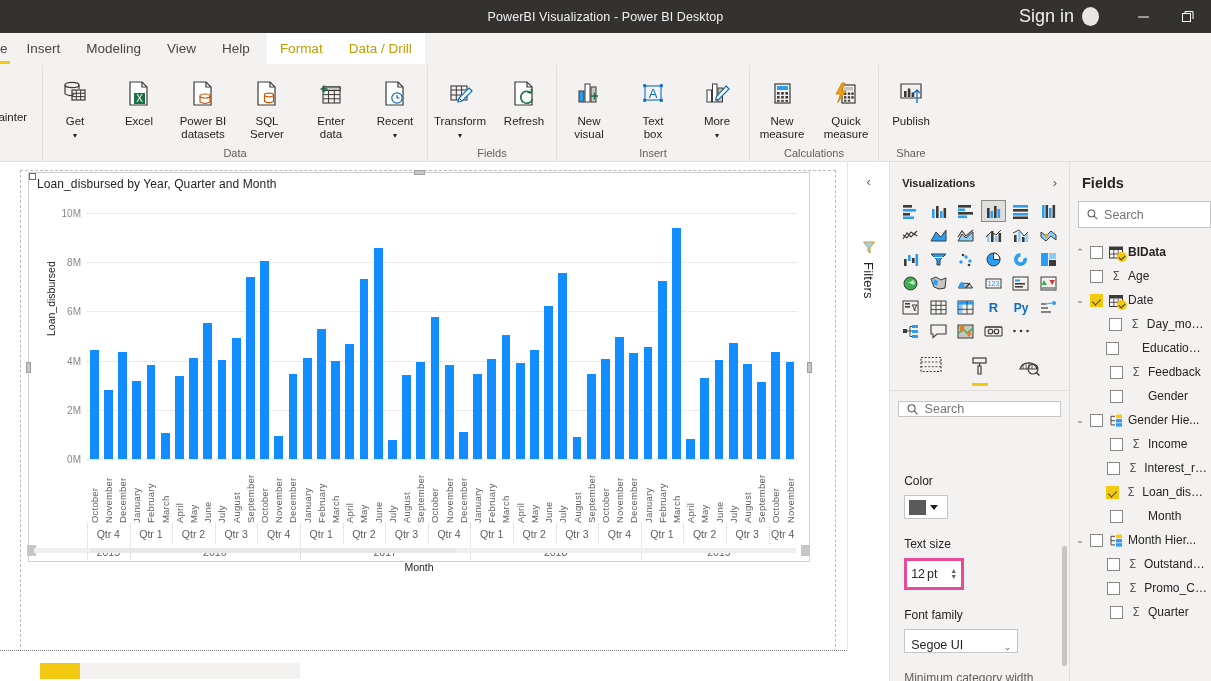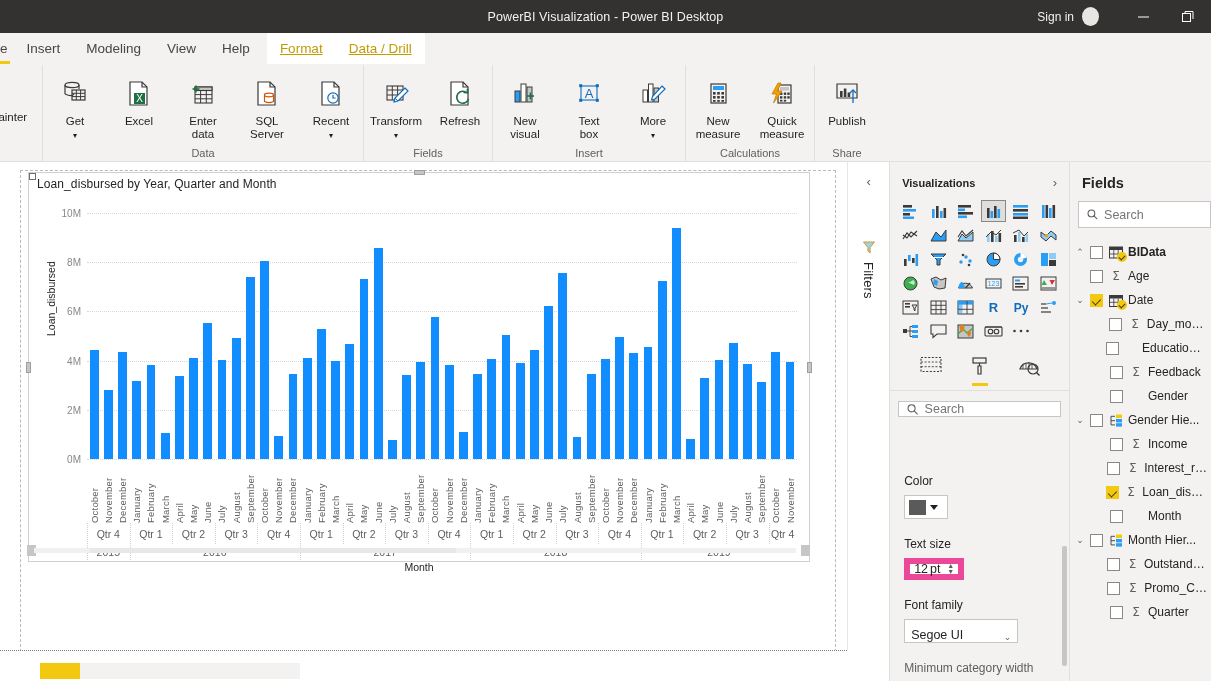--- a/index.html
+++ b/index.html
@@ -18,42 +18,42 @@
     display: flex; align-items: center; position: relative;
   }
   .titlebar-title {
     position: absolute; left: 0; right: 0; text-align: center;
     font-size: 12.5px; color: #f2f2f2; letter-spacing: 0.1px;
   }
   .titlebar-right {
     margin-left: auto; display: flex; align-items: center;
     height: 100%; position: relative; z-index: 2; padding-right: 0;
   }
-  .signin { font-size: 12px; color: #f0f0f0; margin-right: 8px; }
+  .signin { font-size: 18px; color: #f0f0f0; margin-right: 8px; }
   .avatar-circle {
     width: 17px; height: 19px; border-radius: 50%;
     background: #e8e6e3; margin-right: 22px;
   }
   .winbtn {
     width: 45px; height: 33px; display: flex; align-items: center;
     justify-content: center; color: #ffffff;
   }
   .winbtn svg { display: block; }
 
   
   .ribbon-tabs {
     height: 32px; background: #f3f2f1; display: flex; align-items: stretch;
     position: relative; border-bottom: 1px solid #f3f2f1;
   }
   .rtab {
     display: flex; align-items: center; padding: 0 13px;
     font-size: 13.5px; color: #484644; white-space: nowrap;
   }
   .rtab.partial { padding-left: 0; padding-right: 6px; color: #484644; }
-  .rtab.ctx { background: #ffffff; color: #c19c00; text-decoration: underline; }
+  .rtab.ctx { background: #ffffff; color: #c19c00; }
   .rtab.ctx.first { margin-left: 4px; }
   .tab-underline-yellow {
     position: absolute; left: 0; bottom: 0; width: 10px; height: 3px;
     background: #f2c811;
   }
 
   
   .ribbon {
     height: 97px; background: #f3f2f1; display: flex; align-items: stretch;
     border-bottom: 1px solid #e1dfdd; position: relative;
@@ -259,21 +259,21 @@
   .fmt-label { font-size: 12px; color: #252423; margin-bottom: 7px; }
   .fmt-label.dim { color: #605e5c; }
   .color-box {
     width: 44px; height: 24px; border: 1px solid #c8c6c4; background: #ffffff;
     display: flex; align-items: center; gap: 4px; padding: 0 4px;
   }
   .color-swatch { width: 17px; height: 15px; background: #5a5a5a; }
   .caret-dn { width: 0; height: 0; border-left: 4px solid transparent;
               border-right: 4px solid transparent; border-top: 5px solid #201f1e; }
   .spin-box {
-    width: 60px; height: 22px; border: 6px solid #ec4899; background: #ffffff;
+    width: 60px; height: 32px; border: 3px solid #ec4899; background: #ffffff;
     display: flex; align-items: center; padding: 4px 4px; gap: 2px;
   }
   .spin-box .v { font-size: 12.5px; color: #252423; }
   .spin-box .u { font-size: 12.5px; color: #252423; }
   .spin-arrows { margin-left: auto; display: flex; flex-direction: column; line-height: 6px; }
   .spin-arrows span { font-size: 7px; color: #605e5c; }
   .sel-box {
     width: 114px; height: 24px; border: 1px solid #c8c6c4; background: #ffffff;
     display: flex; align-items: flex-end; padding: 0 6px;
     font-size: 12.5px; color: #252423;
@@ -414,49 +414,61 @@
             <svg width="28" height="30" viewBox="0 0 28 30">
               <path d="M5 3 h12 l5 5 v18 H5 Z" fill="#ffffff" stroke="#3b3a39" stroke-width="1.2"></path>
               <path d="M17 3 v5 h5" fill="none" stroke="#3b3a39" stroke-width="1.2"></path>
               <rect x="9" y="14" width="11" height="11" fill="#1d7044"></rect>
               <text x="14.5" y="23" font-size="10" fill="#ffffff" text-anchor="middle" font-family="Liberation Sans">X</text>
             </svg>
           </div>
           <div class="lbl">Excel</div>
         </div>
 
+        <div class="ritem">
+          <div class="ic">
+            <svg width="28" height="30" viewBox="0 0 28 30">
+              <path d="M5 3 h12 l5 5 v18 H5 Z" fill="#ffffff" stroke="#3b3a39" stroke-width="1.2"></path>
+              <path d="M17 3 v5 h5" fill="none" stroke="#3b3a39" stroke-width="1.2"></path>
+              <ellipse cx="16" cy="17" rx="5" ry="2" fill="#fff" stroke="#d35400" stroke-width="1.2"></ellipse>
+              <path d="M11 17 v6 q5 2.6 10 0 V17" fill="none" stroke="#d35400" stroke-width="1.2"></path>
+            </svg>
+          </div>
+          <div class="lbl">Power BI
+datasets</div>
+        </div>
+
+        <div class="ritem">
+          <div class="ic">
+            <svg width="28" height="30" viewBox="0 0 28 30">
+              <path d="M5 3 h12 l5 5 v18 H5 Z" fill="#ffffff" stroke="#3b3a39" stroke-width="1.2"></path>
+              <path d="M17 3 v5 h5" fill="none" stroke="#3b3a39" stroke-width="1.2"></path>
+              <ellipse cx="16" cy="16" rx="4.5" ry="1.8" fill="#fff" stroke="#d35400" stroke-width="1.2"></ellipse>
+              <path d="M11.5 16 v6.5 q4.5 2.4 9 0 V16" fill="none" stroke="#d35400" stroke-width="1.2"></path>
+            </svg>
+          </div>
+          <div class="lbl">SQL
+Server</div>
+        </div>
 
         <div class="ritem">
           <div class="ic">
             <svg width="30" height="30" viewBox="0 0 30 30">
               <rect x="7" y="8" width="17" height="16" fill="none" stroke="#3b3a39" stroke-width="1.1"></rect>
               <rect x="7" y="8" width="17" height="3.5" fill="#c8c6c4" stroke="#3b3a39" stroke-width="1.1"></rect>
               <line x1="12.6" y1="11.5" x2="12.6" y2="24" stroke="#3b3a39" stroke-width="1"></line>
               <line x1="18.3" y1="11.5" x2="18.3" y2="24" stroke="#3b3a39" stroke-width="1"></line>
               <line x1="7" y1="15.6" x2="24" y2="15.6" stroke="#3b3a39" stroke-width="1"></line>
               <line x1="7" y1="19.8" x2="24" y2="19.8" stroke="#3b3a39" stroke-width="1"></line>
               <line x1="8" y1="6.5" x2="8" y2="13.5" stroke="#1d7044" stroke-width="1.6"></line>
               <line x1="4.5" y1="10" x2="11.5" y2="10" stroke="#1d7044" stroke-width="1.6"></line>
             </svg>
           </div>
           <div class="lbl">Enter
 data</div>
-        </div>
-
-        <div class="ritem">
-          <div class="ic">
-            <svg width="28" height="30" viewBox="0 0 28 30">
-              <path d="M5 3 h12 l5 5 v18 H5 Z" fill="#ffffff" stroke="#3b3a39" stroke-width="1.2"></path>
-              <path d="M17 3 v5 h5" fill="none" stroke="#3b3a39" stroke-width="1.2"></path>
-              <ellipse cx="16" cy="16" rx="4.5" ry="1.8" fill="#fff" stroke="#d35400" stroke-width="1.2"></ellipse>
-              <path d="M11.5 16 v6.5 q4.5 2.4 9 0 V16" fill="none" stroke="#d35400" stroke-width="1.2"></path>
-            </svg>
-          </div>
-          <div class="lbl">SQL
-Server</div>
         </div>
 
         <div class="ritem">
           <div class="ic">
             <svg width="28" height="30" viewBox="0 0 28 30">
               <path d="M5 3 h12 l5 5 v18 H5 Z" fill="#ffffff" stroke="#3b3a39" stroke-width="1.2"></path>
               <path d="M17 3 v5 h5" fill="none" stroke="#3b3a39" stroke-width="1.2"></path>
               <circle cx="16" cy="19" r="5.2" fill="#ffffff" stroke="#0f6cbd" stroke-width="1.2"></circle>
               <path d="M16 16 V19 h2.6" fill="none" stroke="#0f6cbd" stroke-width="1.2"></path>
             </svg>

